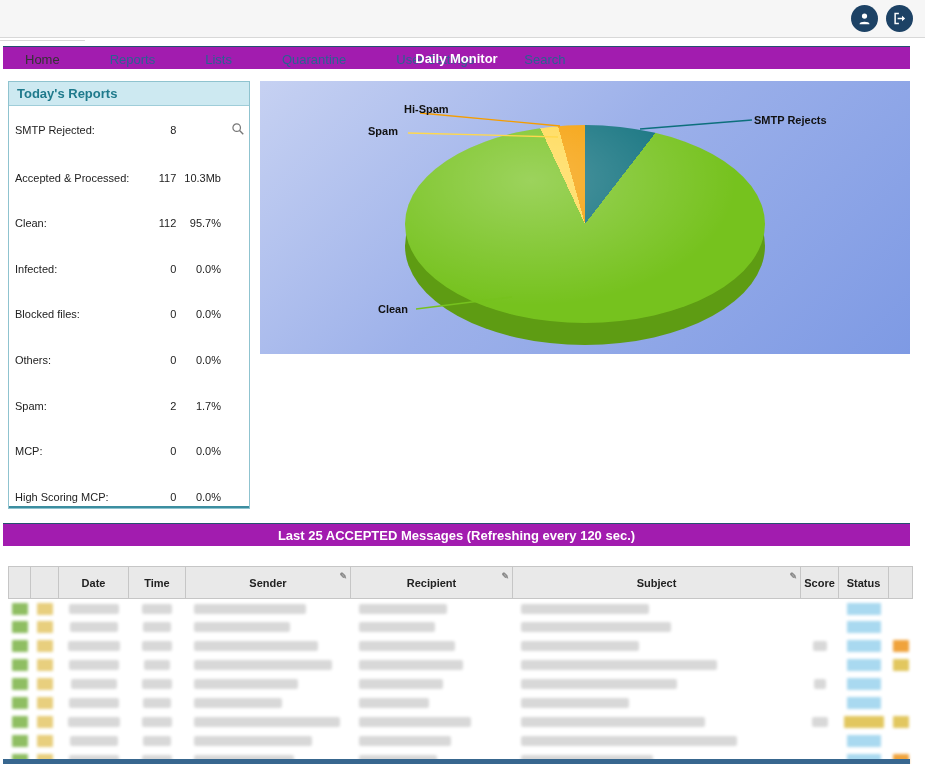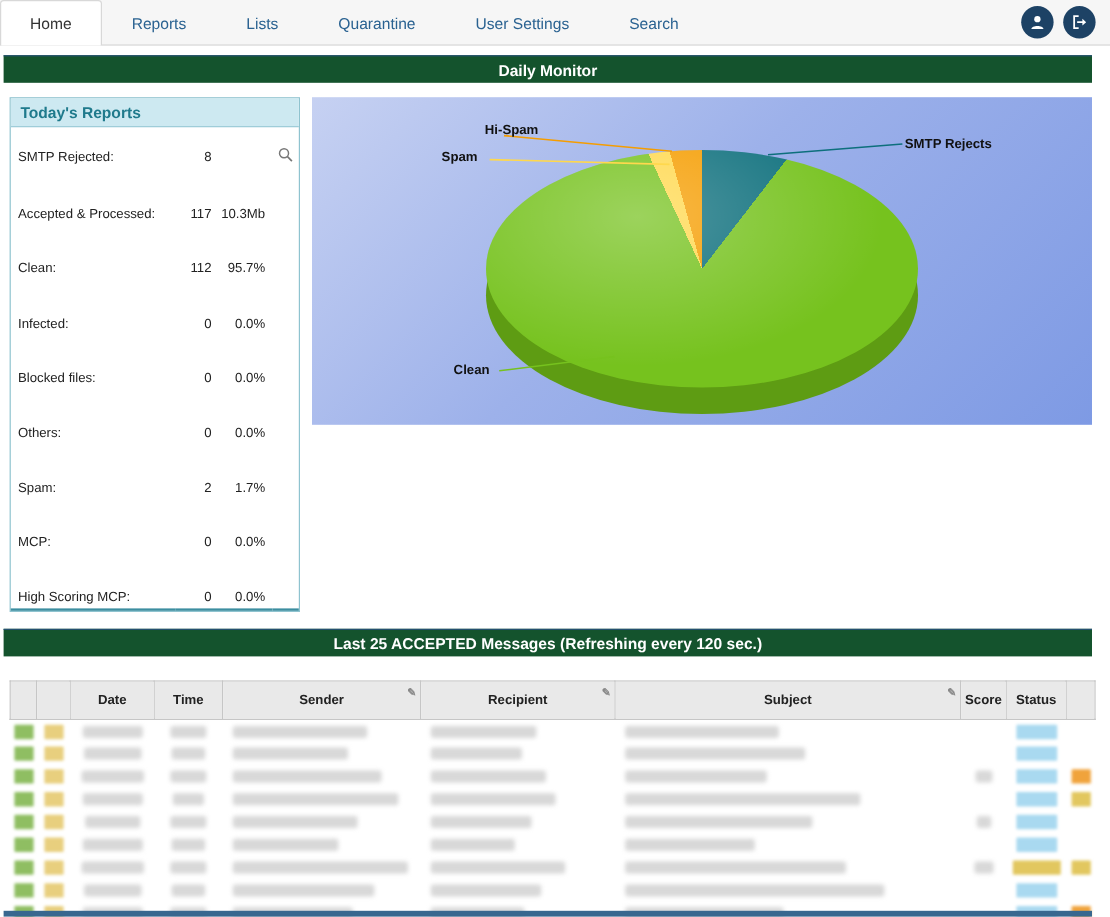--- a/index.html
+++ b/index.html
@@ -3,32 +3,32 @@
 <meta charset="utf-8">
 <style>
   * { box-sizing: border-box; margin: 0; padding: 0; }
   html,body { background:#fff; }
   body { width:925px; height:764px; overflow:hidden;
          font-family:"Liberation Sans", sans-serif; position:relative; }
 
   
   .navbar { height:38px; background:#f6f6f6; border-bottom:1px solid #d8d8d8;
             display:flex; align-items:stretch; }
-  .nav-tabs { display:flex; }
+  .nav-tabs { display:flex;margin-top:40px; }
   .nav-tab { padding:0 24px; line-height:37px; font-size:13px; color:#2a6291;
              cursor:pointer; border:1px solid transparent; border-bottom:none; }
   .nav-tab.active { background:#fff; border-color:#d8d8d8; color:#333;
                     border-top-left-radius:3px; border-top-right-radius:3px;
                     margin-bottom:-1px; }
   .nav-right { margin-left:auto; display:flex; align-items:center; gap:8px; padding-right:12px; }
   .nav-icon-btn { width:27px; height:27px; border-radius:50%; background:#1d4265;
                   display:flex; align-items:center; justify-content:center; cursor:pointer; }
 
   
-  .section-bar { margin:0 15px 0 3px; height:23px; background:#14532d; color:#fff;
+  .section-bar { margin:0 15px 0 3px; height:23px; background:#a21caf; color:#fff;
                  font-size:13px; font-weight:600; text-align:center; line-height:23px;
                  border-top:1px solid #24506f; }
   .section-bar.first { margin-top:8px; }
 
   
   .monitor-row { display:flex; margin:12px 15px 0 8px; }
 
   .totals-panel { width:242px; border:1px solid #8fc3cf; align-self:flex-start; background:#fff; }
   .totals-header { background:#cde9f1; color:#1f7a8c; font-weight:bold; font-size:13px;
                    padding:4px 8px; border-bottom:1px solid #9fcdd9; }

